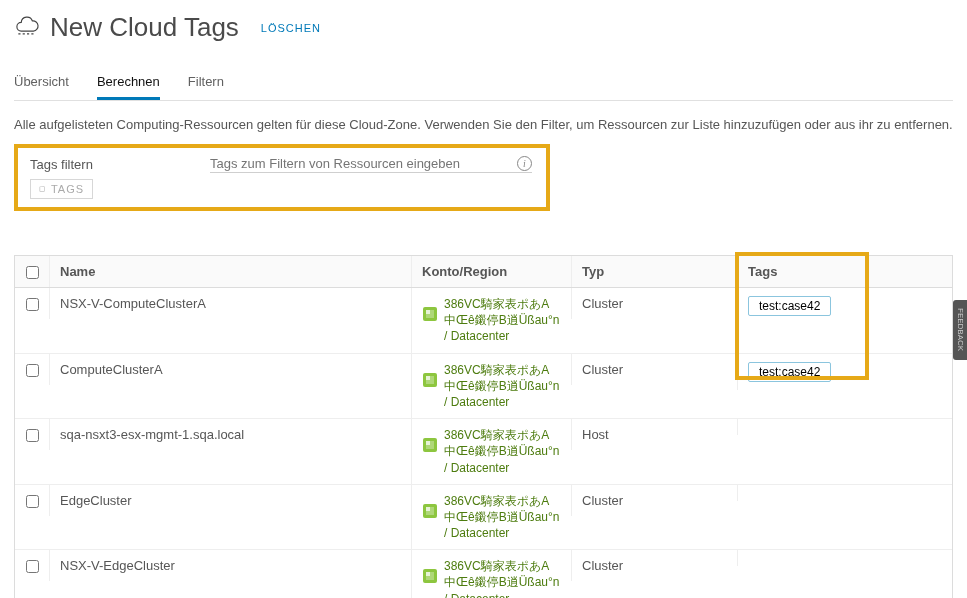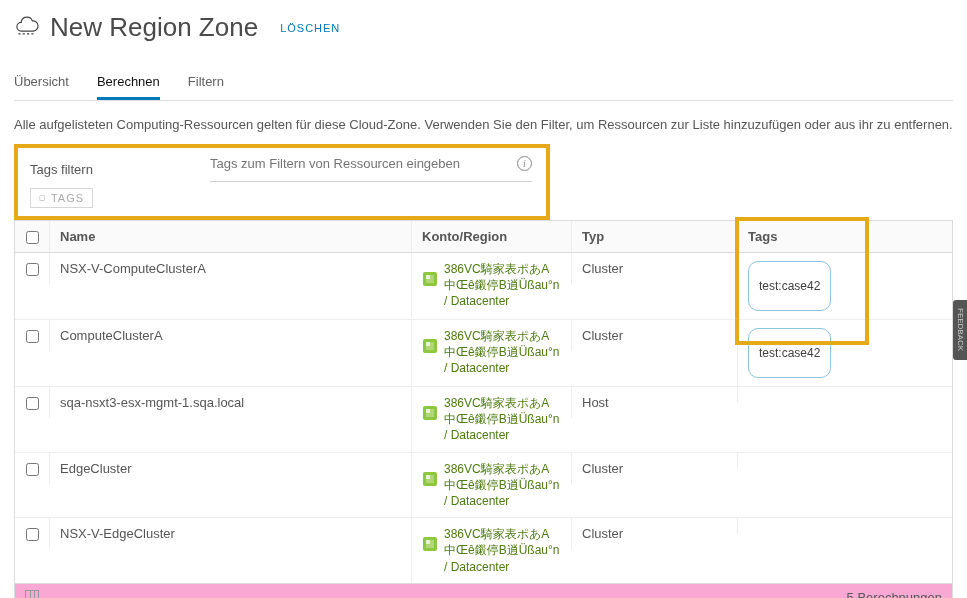--- a/index.html
+++ b/index.html
@@ -67,21 +67,21 @@
   .filter-label {
     width: 180px;
     font-size: 13px;
     color: #565656;
   }
   .filter-input-wrap {
     flex: 1;
     display: flex;
     align-items: center;
     border-bottom: 1px solid #cfcfcf;
-    padding-bottom: 10px;
+    padding-bottom: 1px;
   }
   .filter-input {
     flex: 1;
     border: none;
     outline: none;
     font-size: 13px;
     color: #565656;
     background: transparent;
   }
   .info-icon {
@@ -118,20 +118,21 @@
     border: 1px solid #dcdcdc;
     border-top: none;
     margin-top: 0;
   }
   .thead {
     display: flex;
     background: #fafafa;
     border-bottom: 1px solid #dcdcdc;
     border-top: 1px solid #dcdcdc;
     position: relative;
+    margin-top: 44px;
   }
   .th, .td {
     padding: 8px 10px;
     font-size: 13px;
     color: #565656;
     border-left: 1px solid #eee;
   }
   .th { font-weight: 600; color: #565656; }
   .th:first-child, .td:first-child { border-left: none; }
   .col-chk  { width: 34px; flex: 0 0 34px; display:flex; align-items:flex-start; justify-content:center; }
@@ -166,24 +167,24 @@
   }
   .vsphere-icon {
     flex: 0 0 16px;
     width: 16px; height: 16px;
     margin-top: 10px;
   }
   .vsphere-icon svg { width:16px; height:16px; }
   .tag-chip {
     display: inline-block;
     border: 1px solid #8bc5de;
-    border-radius: 10px;
-    padding: 17px 10px;
+    border-radius: 2px;
+    padding: 2px 10px;
     font-size: 12px;
-    color: #404040;
+    color: #000000;
     background: #fff;
   }
   input[type=checkbox] {
     width: 13px; height: 13px;
     margin-top: 2px;
   }
   .tfoot {
     display: flex;
     justify-content: space-between;
     align-items: center;
@@ -228,21 +229,21 @@
 </head>
 <body>
 
 <div class="header">
   <span class="cloud-icon">
     <svg viewBox="0 0 36 36" fill="none" stroke="currentColor" stroke-width="1.6">
       <path d="M27 25H10a6 6 0 0 1 0-12 8 8 0 0 1 15.5-2A6 6 0 0 1 27 25z"></path>
       <path d="M6 29h24" stroke-dasharray="3 3"></path>
     </svg>
   </span>
-  <span class="page-title">New Region Zone</span>
+  <span class="page-title">New Cloud Tags</span>
   <span class="delete-link">LÖSCHEN</span>
 </div>
 
 <div class="tabs">
   <div class="tab">Übersicht</div>
   <div class="tab active">Berechnen</div>
   <div class="tab">Filtern</div>
 </div>
 
 <div class="description">Alle aufgelisteten Computing-Ressourcen gelten für diese Cloud-Zone. Verwenden Sie den Filter, um Ressourcen zur Liste hinzuzufügen oder aus ihr zu entfernen.</div>

